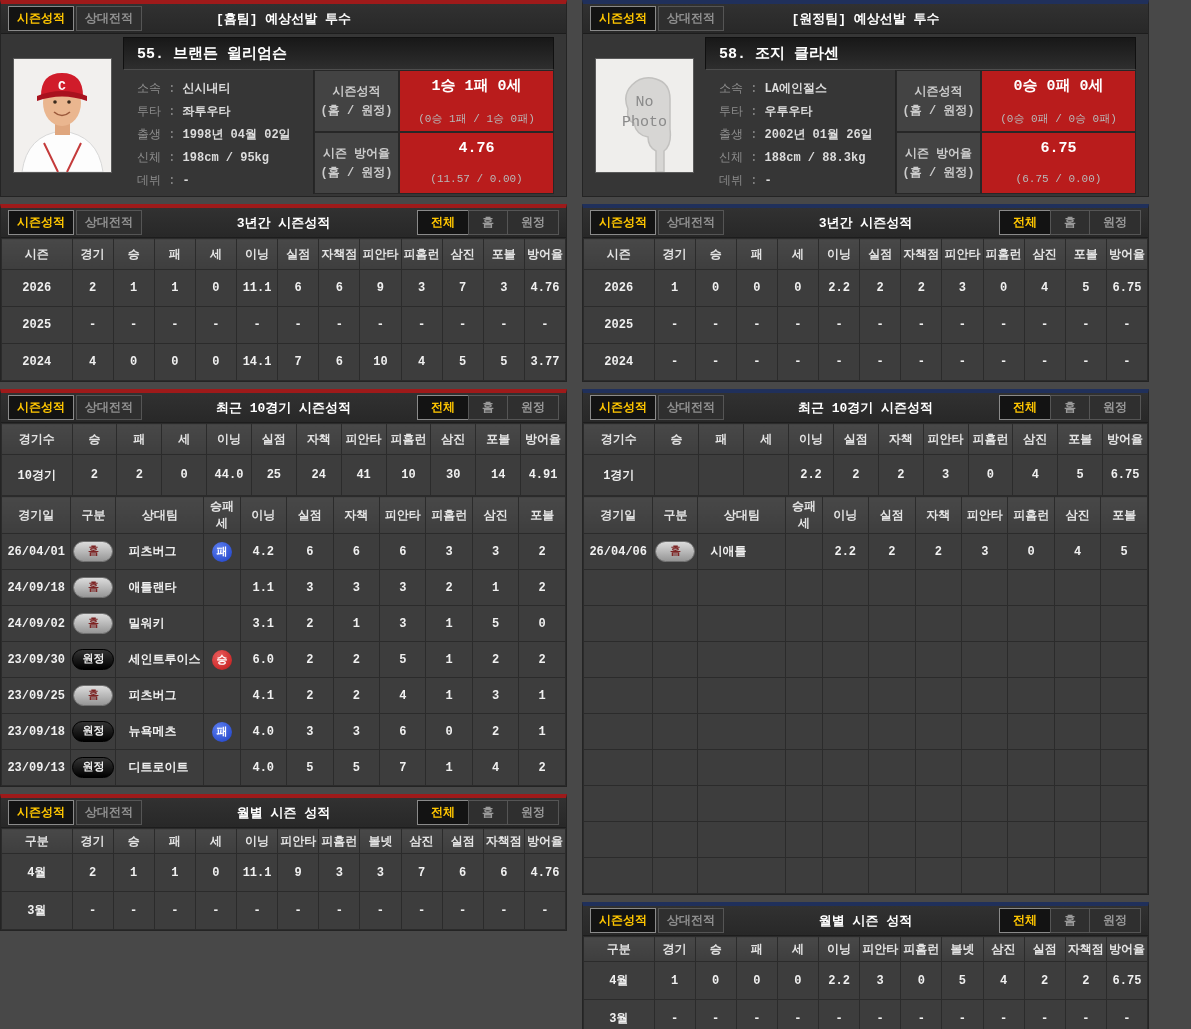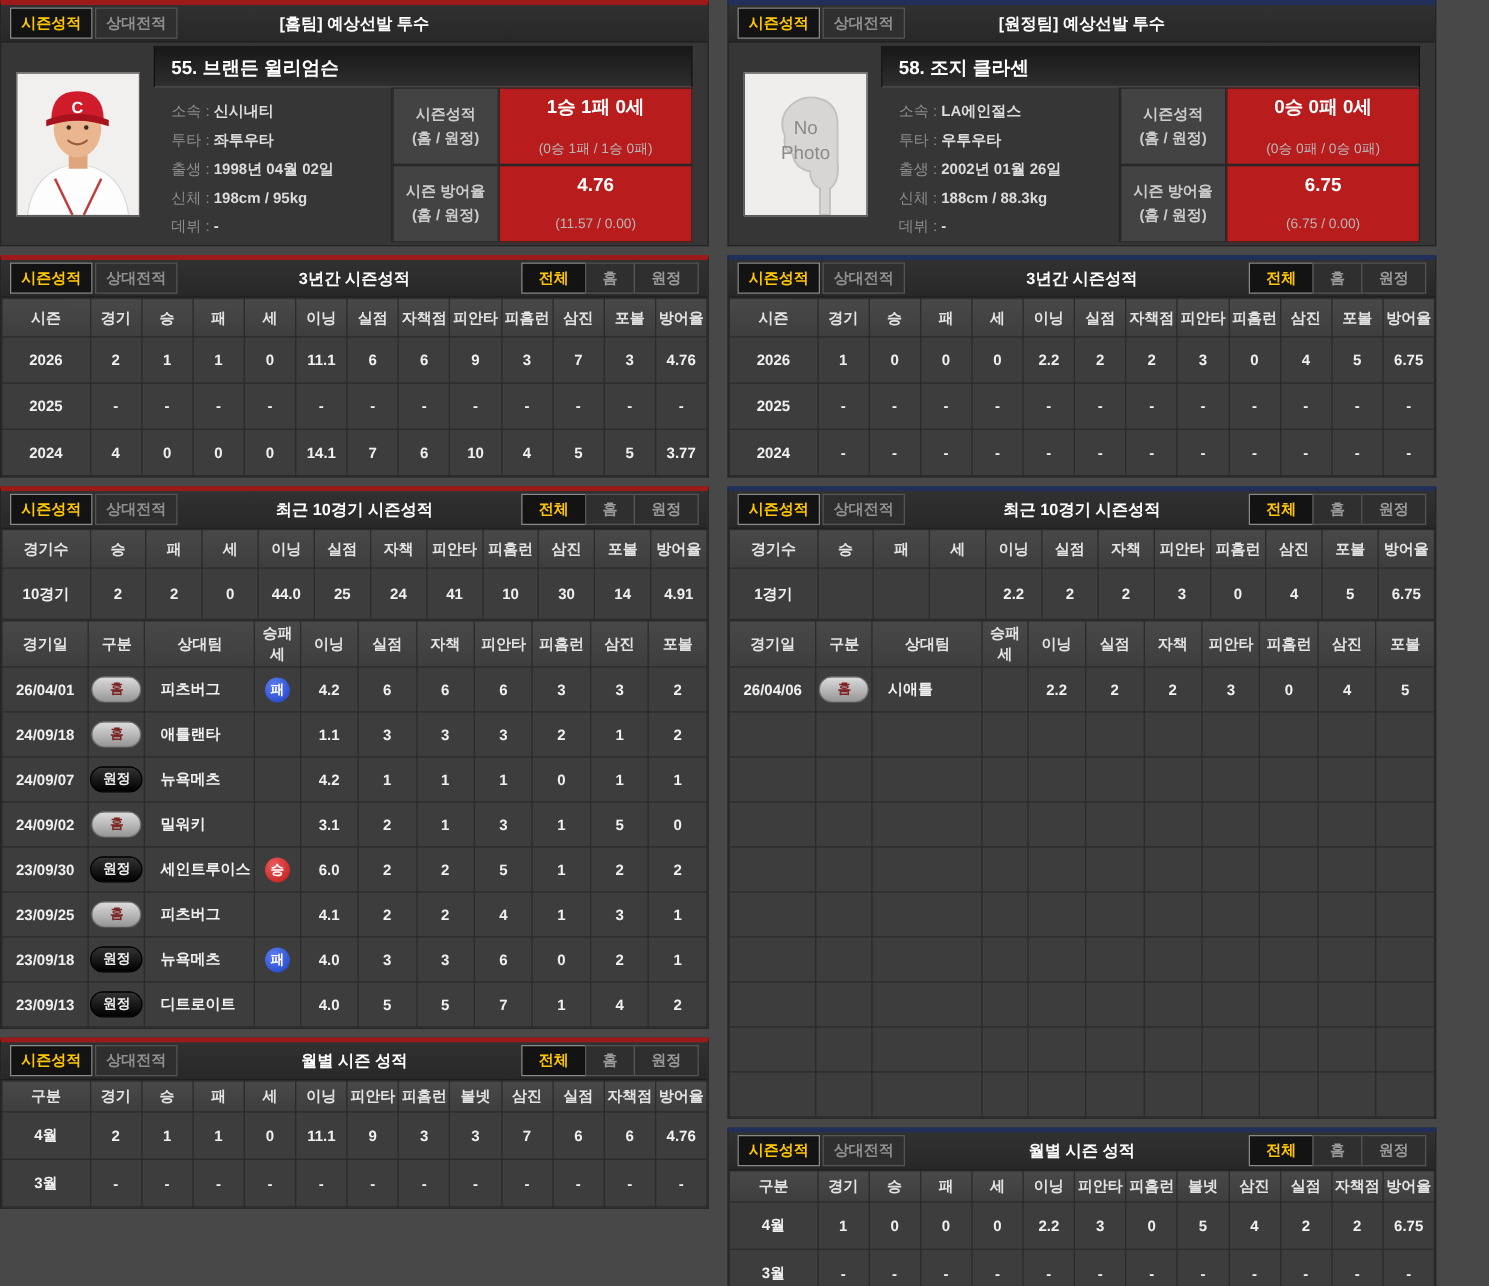--- a/index.html
+++ b/index.html
@@ -2,21 +2,21 @@
 <html><head>
 <meta charset="utf-8">
 <style>
   * { box-sizing: border-box; }
   html,body { margin:0; padding:0; }
   body {
     width:1191px; height:1029px; overflow:hidden;
     background:#484848;
     font-family:"Liberation Sans","DejaVu Sans",sans-serif;
   }
-  .page { display:flex; gap:15px; width:1149px; height:1029px; }
+  .page { display:flex; gap:15px; width:1149px; height:1029px;font-family:Liberation Mono, monospace; }
   .panel { width:588px; display:flex; flex-direction:column; gap:7px; }
 
   
   .sec { background:#363636; border:1px solid #242424; border-top-width:4px; }
   .accent-home { border-top-color:#9e1a1a; }
   .accent-away { border-top-color:#20305b; }
 
   .sec-head { position:relative; height:30px; display:flex; align-items:center;
     padding:0 7px; background:linear-gradient(#313131,#282828); border-bottom:1px solid #1d1d1d; }
   .sec-title { position:absolute; left:0; right:0; text-align:center;
@@ -315,33 +315,20 @@
               <td></td>
               <td>1.1</td>
               <td>3</td>
               <td>3</td>
               <td>3</td>
               <td>2</td>
               <td>1</td>
               <td>2</td>
             </tr>
             <tr>
-              <td class="date">24/09/07</td>
-              <td><span class="pill away">원정</span></td>
-              <td class="opp">뉴욕메츠</td>
-              <td></td>
-              <td>4.2</td>
-              <td>1</td>
-              <td>1</td>
-              <td>1</td>
-              <td>0</td>
-              <td>1</td>
-              <td>1</td>
-            </tr>
-            <tr>
               <td class="date">24/09/02</td>
               <td><span class="pill home">홈</span></td>
               <td class="opp">밀워키</td>
               <td></td>
               <td>3.1</td>
               <td>2</td>
               <td>1</td>
               <td>3</td>
               <td>1</td>
               <td>5</td>

